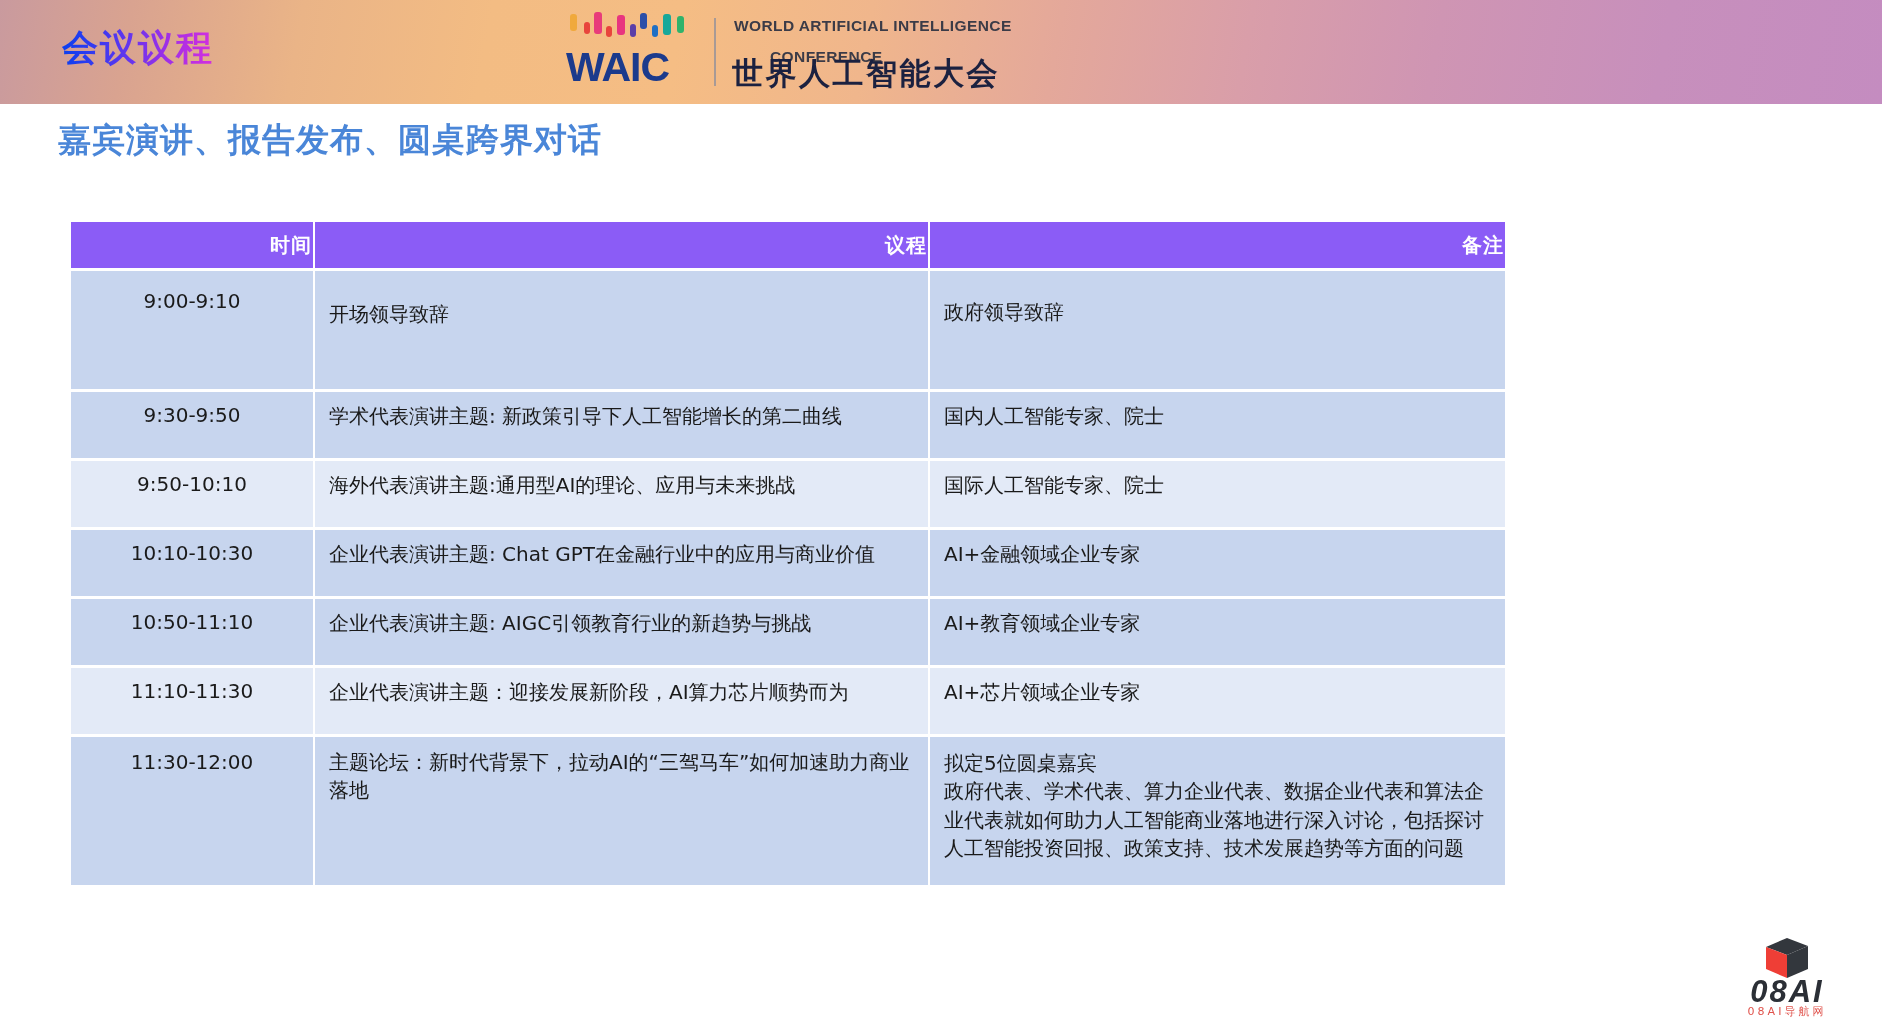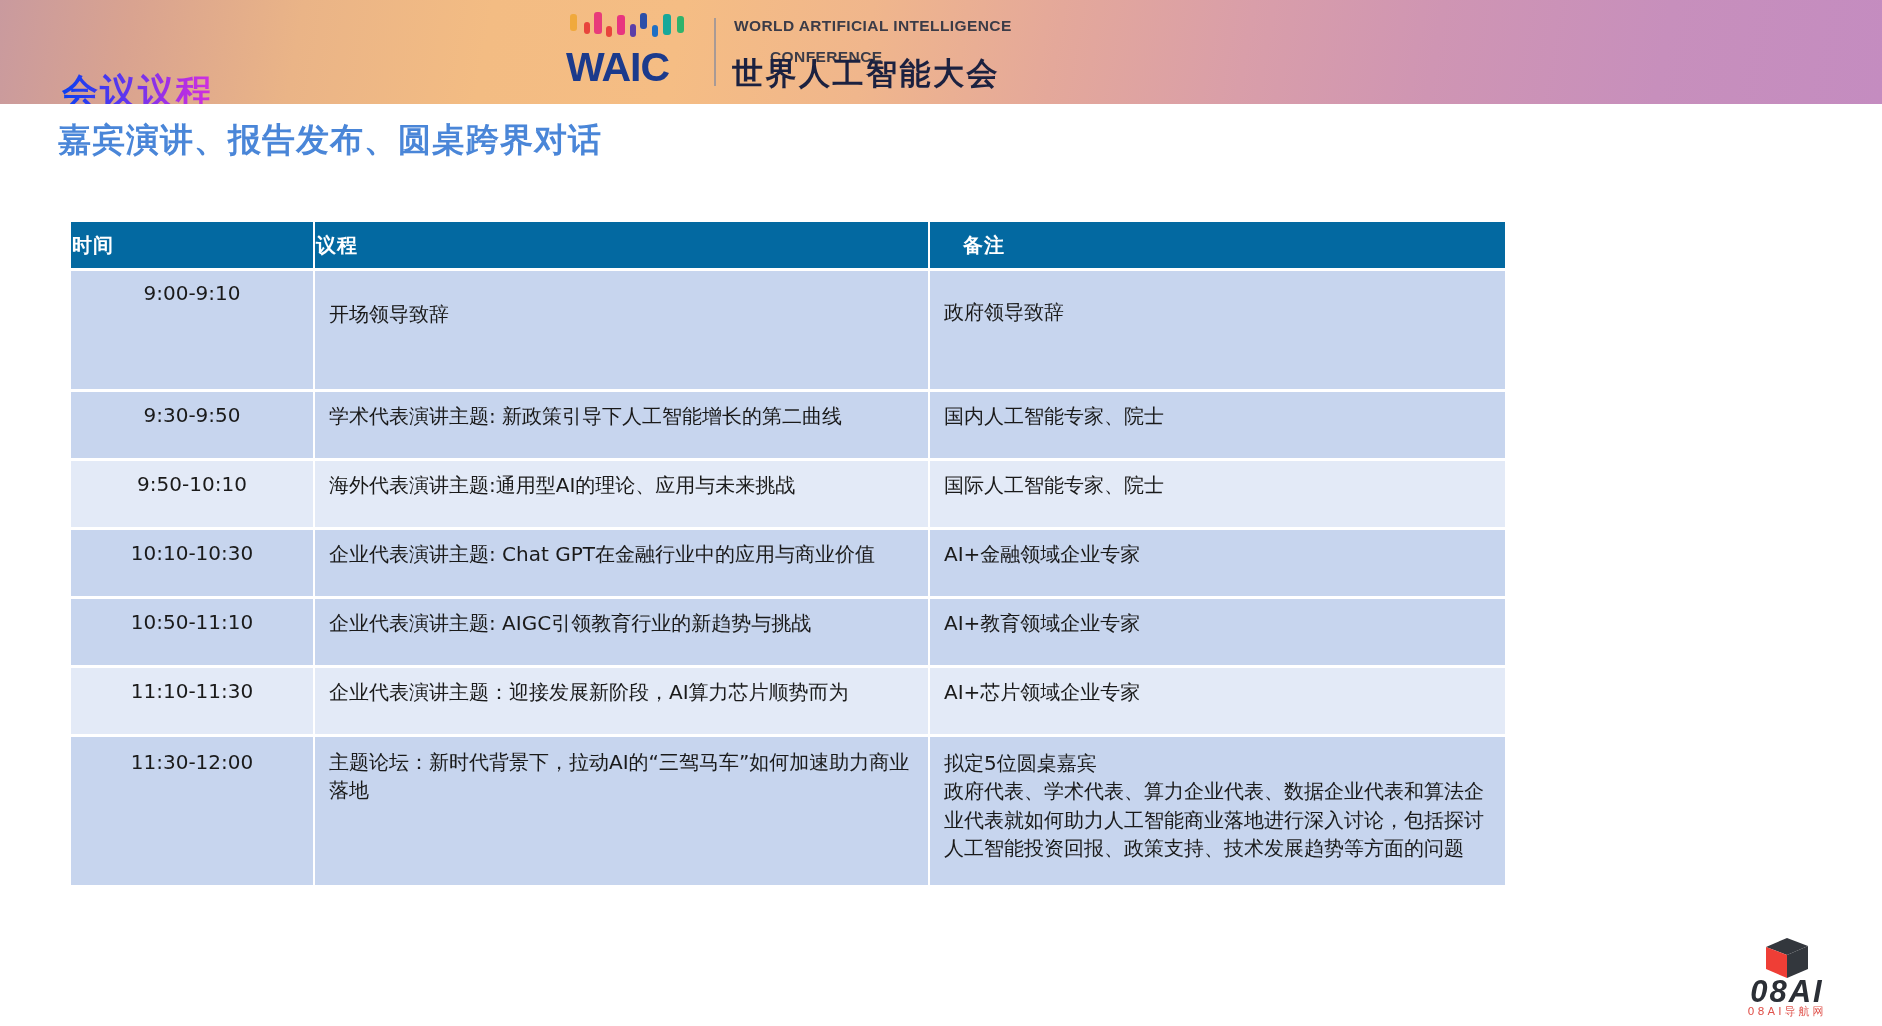--- a/index.html
+++ b/index.html
@@ -41,21 +41,20 @@
     top: 24px;
     font-size: 36px;
     font-weight: bold;
     letter-spacing: 2px;
     background: linear-gradient(90deg, #0a3ff0 0%, #5b36ef 40%, #a12fe6 70%, #d42fdf 100%);
     -webkit-background-clip: text;
     background-clip: text;
     color: transparent;
     -webkit-text-fill-color: transparent;
     white-space: nowrap;
-    margin-top: 44px;
   }
 
   
   .waic-logo {
     position: absolute;
     left: 562px;
     top: 8px;
     width: 360px;
     height: 88px;
   }
@@ -133,26 +132,26 @@
     width: 1434px;
     border-collapse: separate;
     border-spacing: 0;
     table-layout: fixed;
   }
   .agenda-table col.c-time  { width: 244px; }
   .agenda-table col.c-item  { width: 615px; }
   .agenda-table col.c-note  { width: 575px; }
 
   .agenda-table th {
-    background: #0369a1;
+    background: #8b5cf6;
     color: #ffffff;
     font-size: 20px;
     font-weight: bold;
     height: 44px;
-    text-align: left;
+    text-align: right;
     border-right: 2px solid #ffffff;
     border-bottom: 3px solid #ffffff;
     letter-spacing: 1px;
   }
   .agenda-table th:last-child { border-right: none; padding-left: 33px; }
 
   .agenda-table td {
     font-size: 20px;
     color: #1a1a1a;
     vertical-align: top;
@@ -160,21 +159,21 @@
     border-bottom: 3px solid #ffffff;
     padding: 0;
   }
   .agenda-table td:last-child { border-right: none; }
 
   tr.row-dark td { background: #c7d5ee; }
   tr.row-light td { background: #e3eaf7; }
 
   td.cell-time {
     text-align: center;
-    padding-top: 10px;
+    padding-top: 18px;
     white-space: nowrap;
   }
   td.cell-item, td.cell-note {
     padding: 10px 0 10px 14px;
   }
   td.cell-item .line, td.cell-note .line {
     line-height: 1.38;
     white-space: nowrap;
   }
   td.cell-item .line.indent { padding-left: 104px; }

